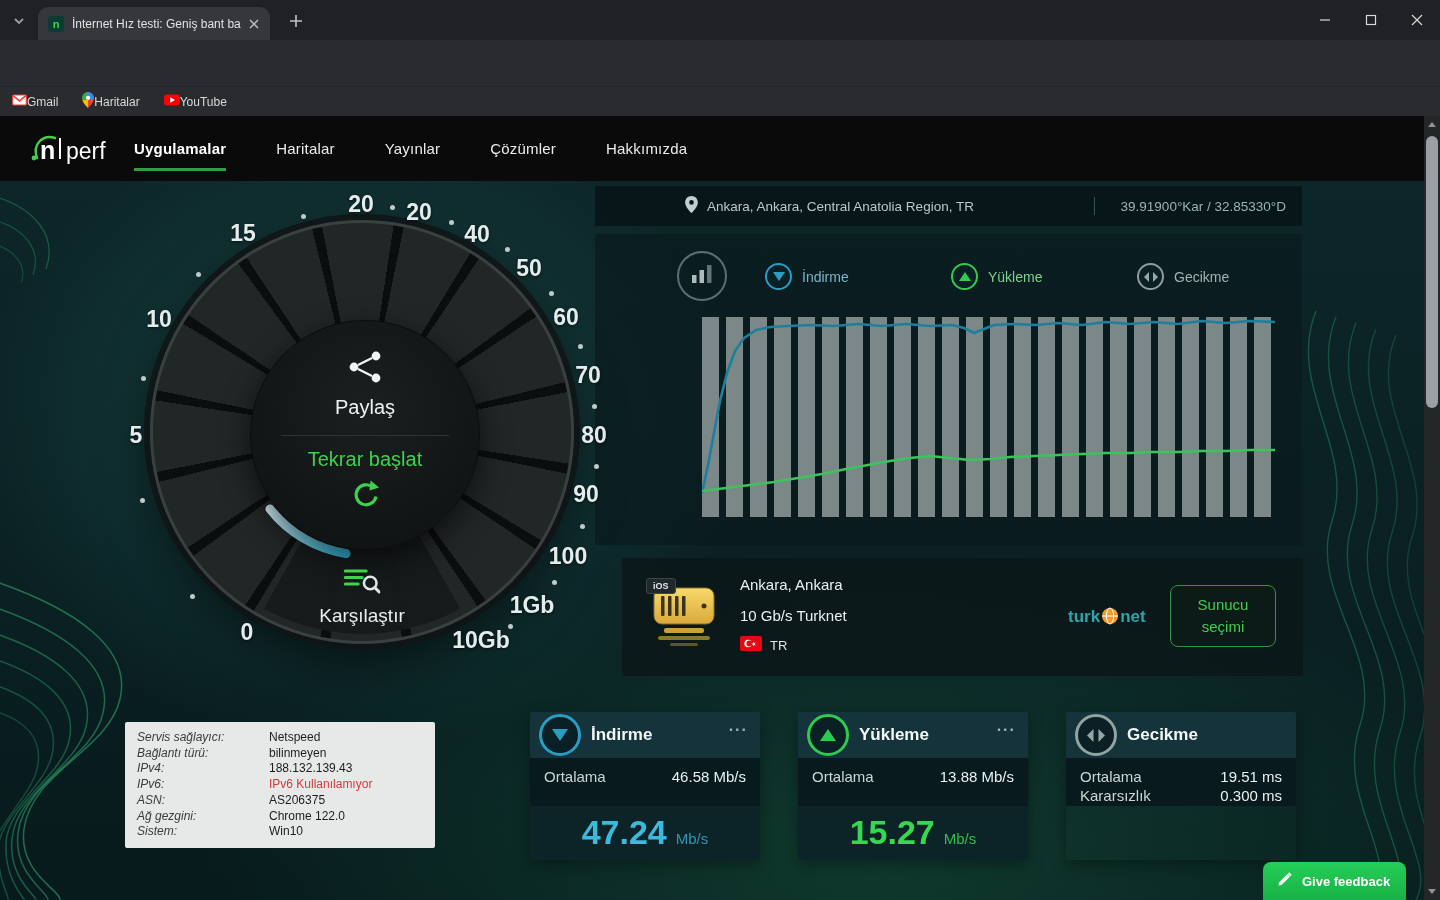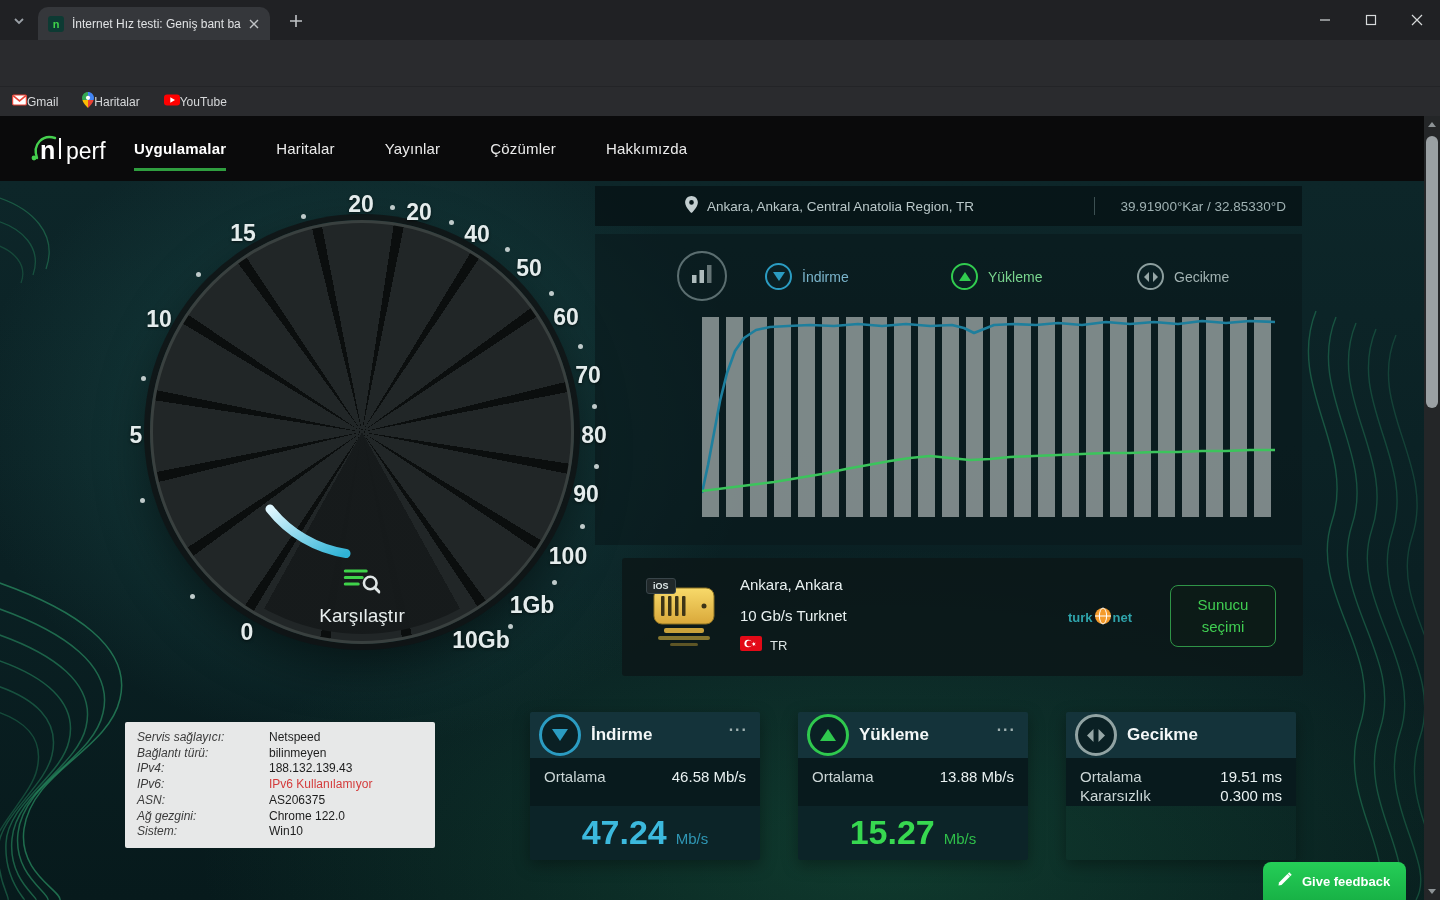--- a/index.html
+++ b/index.html
@@ -100,21 +100,21 @@
       578px 163px 0 0 #bfcaca, 592px 223px 0 0 #bfcaca, 594px 283px 0 0 #bfcaca,
       580px 343px 0 0 #bfcaca, 552px 399px 0 0 #bfcaca, 508px 443px 0 0 #bfcaca; }
 
   
   .server-panel { position:absolute; left:622px; top:377px; width:681px; height:118px; background:rgba(12,24,25,.92); border-radius:3px; }
   .server-icon { position:absolute; left:26px; top:14px; }
   .os-badge { position:absolute; left:24px; top:20px; background:#20282a; border:1px solid #39454a; color:#dfe8e8; font-size:9px; font-weight:bold; padding:2px 6px; border-radius:3px; }
   .server-city { position:absolute; left:118px; top:18px; font-size:15px; color:#e9f1f1; }
   .server-bw { position:absolute; left:118px; top:49px; font-size:15px; color:#e9f1f1; }
   .server-country { position:absolute; left:118px; top:78px; display:flex; align-items:center; gap:8px; font-size:13px; color:#dde6e6; }
-  .turknet { position:absolute; left:446px; top:49px; display:flex; align-items:center; gap:1px; font-size:13px; font-weight:bold; color:#2fa3ab; }
+  .turknet { position:absolute; left:446px; top:49px; display:flex; align-items:flex-start; gap:1px; font-size:17px; font-weight:bold; color:#2fa3ab; }
   .server-select-btn { position:absolute; left:548px; top:27px; width:106px; height:62px; border:1.5px solid #2f9447; border-radius:8px; background:rgba(14,34,20,.25); color:#40ce52; font-size:15px; display:flex; align-items:center; justify-content:center; text-align:center; line-height:1.45; padding:0 12px; }
 
   
   .info-panel { position:absolute; left:125px; top:541px; width:310px; height:126px; background:rgba(240,240,240,.96); border-radius:2px; padding:8px 12px; }
   .info-row { display:grid; grid-template-columns:132px 1fr; line-height:15.7px; font-size:12px; }
   .info-label { font-style:italic; color:#3c3c3c; }
   .info-value { color:#1d1d1d; }
   .info-value.alert { color:#d43c3c; }
 
   
@@ -431,20 +431,41 @@
       <div class="gauge-sector"></div>
       <svg class="gauge-arc" width="424" height="424" viewBox="0 0 424 424">
         <defs>
           <linearGradient id="arcgrad" x1="0" y1="0" x2="1" y2="1">
             <stop offset="0" stop-color="#dff7ff"></stop>
               <stop offset="1" stop-color="#2fb3d6"></stop>
           </linearGradient>
         </defs>
         <path d="M117,286 A120,120 0 0 0 193,330.5" fill="none" stroke="url(#arcgrad)" stroke-width="9" stroke-linecap="round"></path>
       </svg>
+      <div class="gauge-inner">
+        <div class="share-btn">
+          <span>
+            <svg width="34" height="32" viewBox="0 0 34 32">
+                <circle cx="28" cy="5" r="4.4" fill="#f2f5f5"></circle>
+                <circle cx="6" cy="16" r="4.4" fill="#f2f5f5"></circle>
+                <circle cx="28" cy="27" r="4.4" fill="#f2f5f5"></circle>
+                <path d="M10,14 L24,7 M10,18 L24,25" stroke="#f2f5f5" stroke-width="2.4"></path>
+              </svg>
+          </span>
+          <span class="share-label">Paylaş</span>
+        </div>
+        <div class="gauge-divider"></div>
+        <div class="restart-btn">
+          <span class="restart-label">Tekrar başlat</span>
+          <svg width="32" height="32" viewBox="0 0 32 32">
+            <path d="M24,9.5 A10,10 0 1 0 27,18.5" fill="none" stroke="#3ed150" stroke-width="3.2"></path>
+            <polygon points="21.5,2.5 30,9.5 20.5,12.5" fill="#3ed150"></polygon>
+          </svg>
+        </div>
+      </div>
       <div class="compare-btn">
         <span>
           <svg width="37" height="27" viewBox="0 0 37 27">
             <path d="M2,4 H23 M2,10.5 H19 M2,17 H15" stroke="#3fd24a" stroke-width="3" stroke-linecap="round"></path>
             <circle cx="27" cy="16" r="6.3" fill="none" stroke="#dfe5e5" stroke-width="2.6"></circle>
             <path d="M31.6,20.6 L36,25" stroke="#dfe5e5" stroke-width="3" stroke-linecap="round"></path>
           </svg>
         </span>
         <span class="compare-label">Karşılaştır</span>
       </div>

